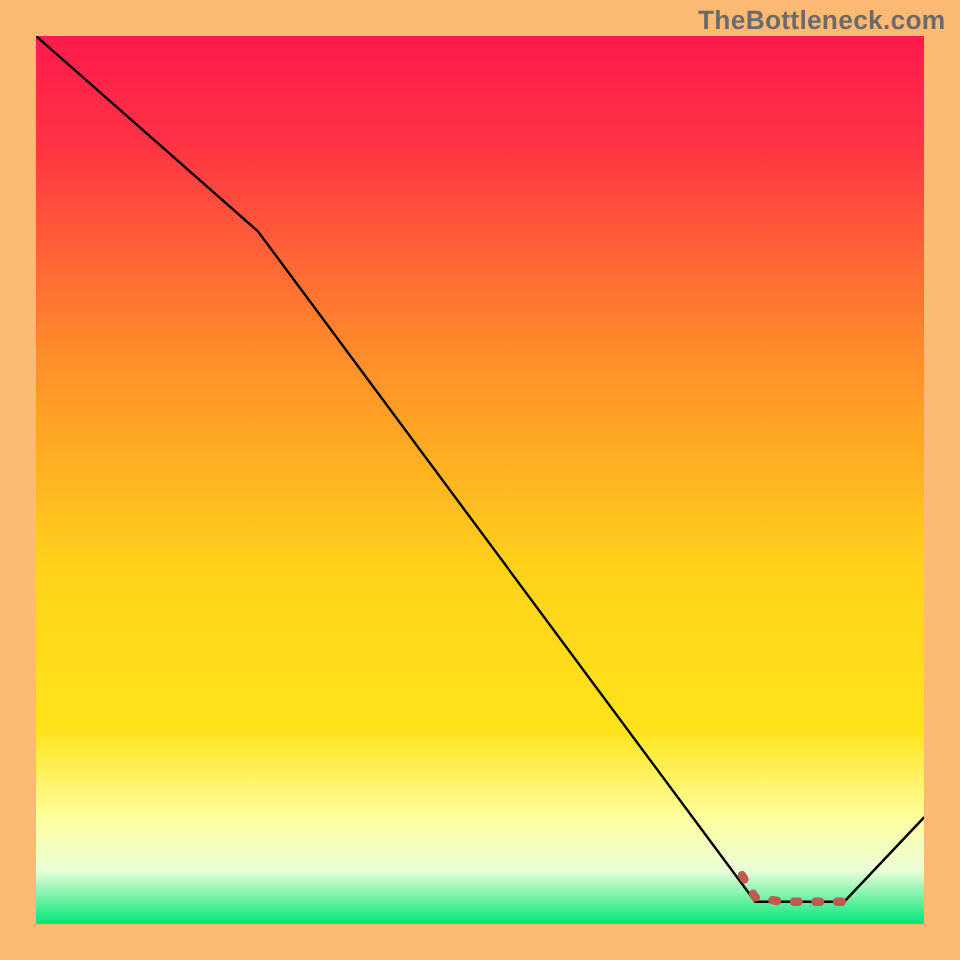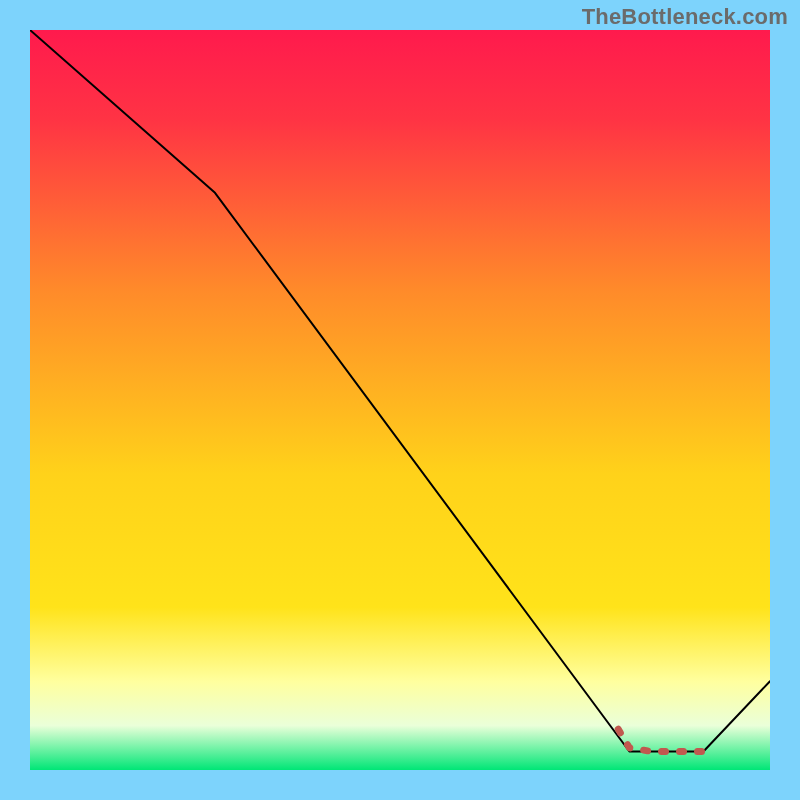--- a/index.html
+++ b/index.html
@@ -8,21 +8,21 @@
     width: 800px;
     height: 800px;
     background: #000000;
     overflow: hidden;
     font-family: Arial, Helvetica, sans-serif;
   }
   .stage {
     position: relative;
     width: 800px;
     height: 800px;
-    background: #7dd3fc;
+    background: #fdba74;
   }
   .watermark {
     position: absolute;
     top: 4px;
     right: 12px;
     font-size: 22px;
     font-weight: 600;
     color: #6b6b6b;
     letter-spacing: 0.2px;
     z-index: 30;

